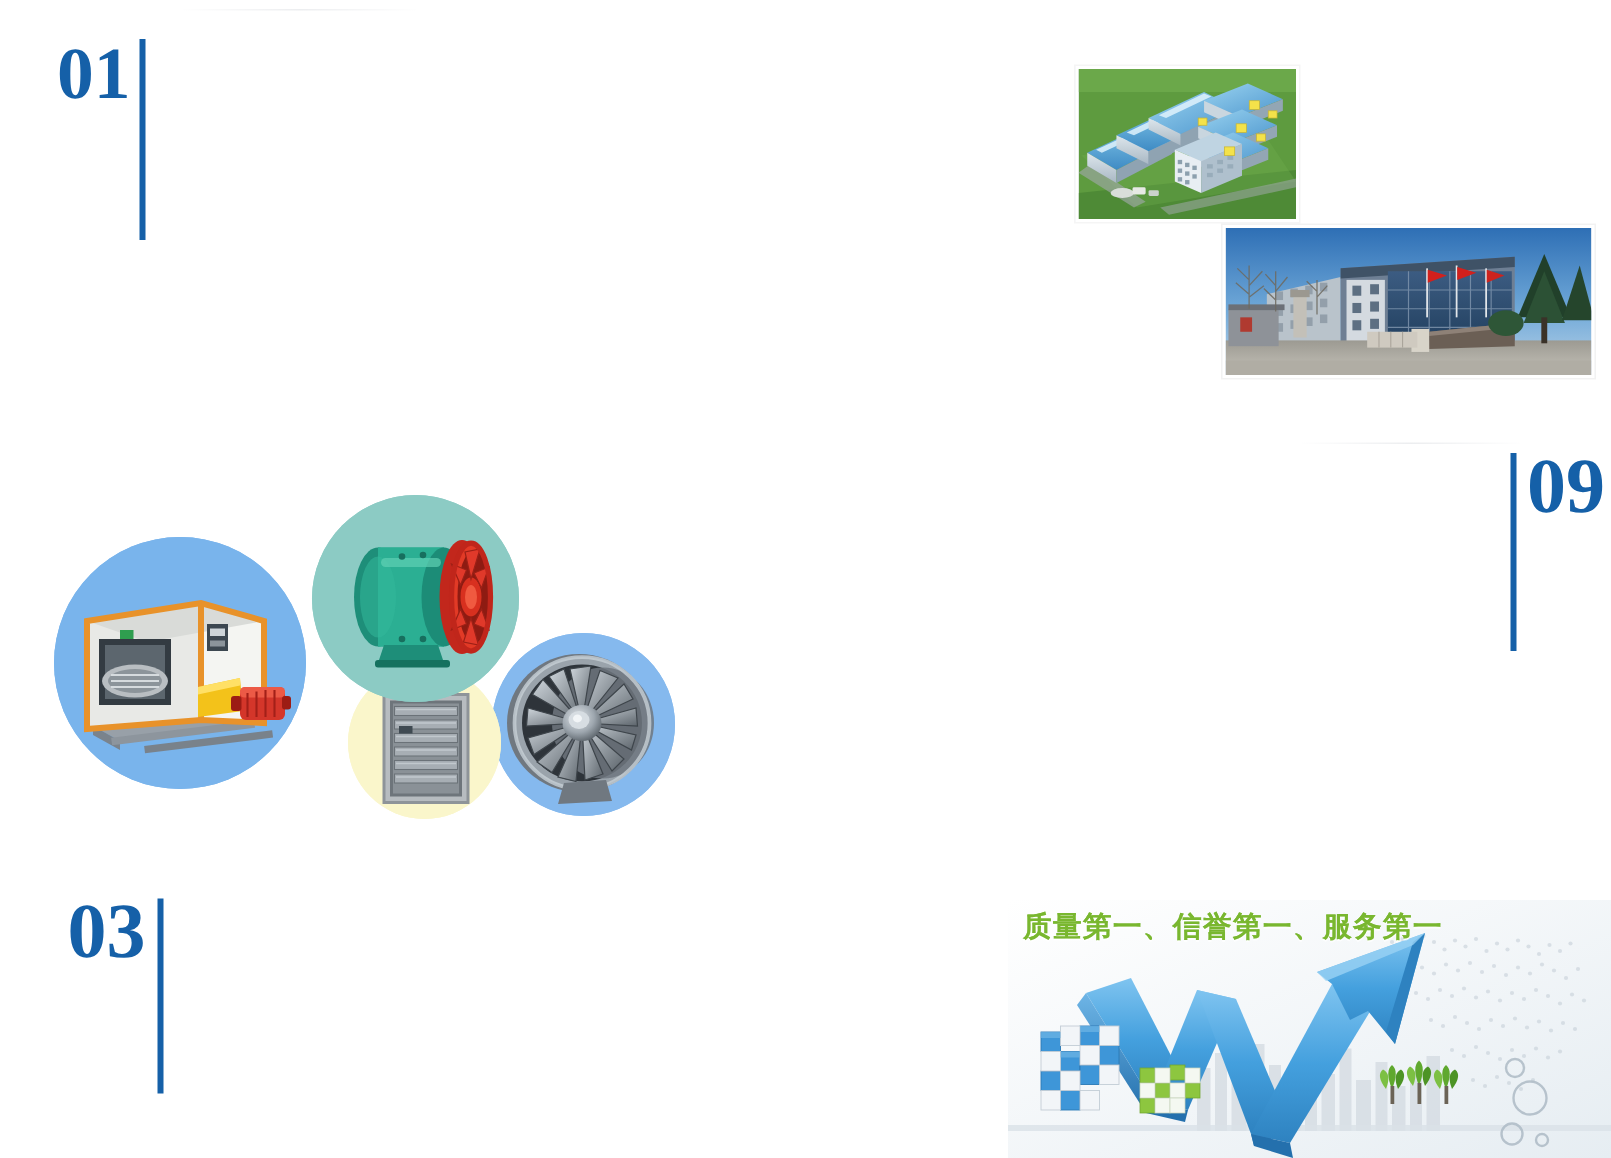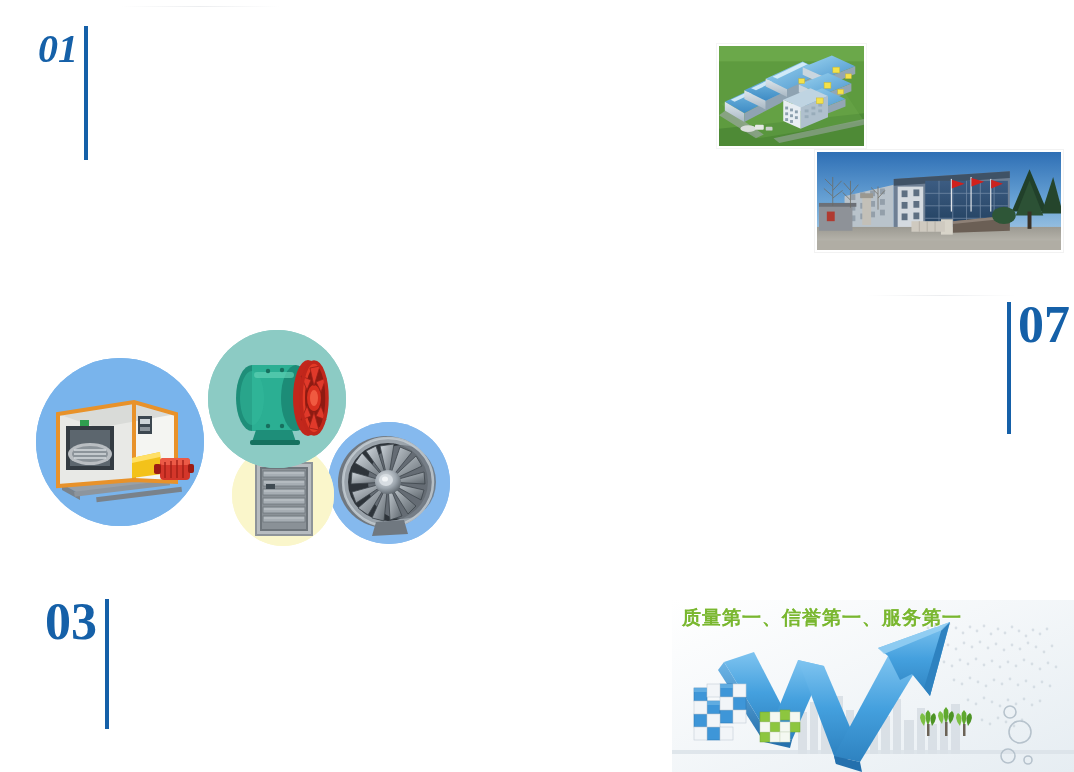--- a/index.html
+++ b/index.html
@@ -23,21 +23,21 @@
     font-family:"Liberation Serif", serif;
     font-weight:700;font-style:normal;
     font-size:52px;line-height:50px;
     color:#1560A8;letter-spacing:0px;
   }
   .marker .rule{
     width:4px;background:#1560A8;border-radius:0;
   }
   
   #marker-01{left:38px;top:24px;}
-  #marker-01 .num{font-size:40px;font-style:italic;}
+  #marker-01 .num{font-size:49px;}
   #marker-01 .rule{height:134px;margin-left:6px;margin-top:2px;}
   
   #marker-02{left:1007px;top:300px;}
   #marker-02 .rule{height:132px;margin-right:7px;margin-top:2px;}
   #marker-02 .num{font-size:52px;}
   
   #marker-03{left:45px;top:597px;}
   #marker-03 .rule{height:130px;margin-left:8px;margin-top:2px;}
   #marker-03 .num{font-size:52px;}
 
@@ -95,21 +95,21 @@
   <div class="faint-rule top"></div>
   <div class="faint-rule mid"></div>
 
   <div class="marker" id="marker-01">
     <span class="num">01</span>
     <span class="rule"></span>
   </div>
 
   <div class="marker" id="marker-02">
     <span class="rule"></span>
-    <span class="num">07</span>
+    <span class="num">09</span>
   </div>
 
   <div class="marker" id="marker-03">
     <span class="num">03</span>
     <span class="rule"></span>
   </div>
 
   <div class="photo" id="photo-factory-render">
     <svg class="art" viewBox="0 0 149 104" preserveAspectRatio="none">
       <defs>

